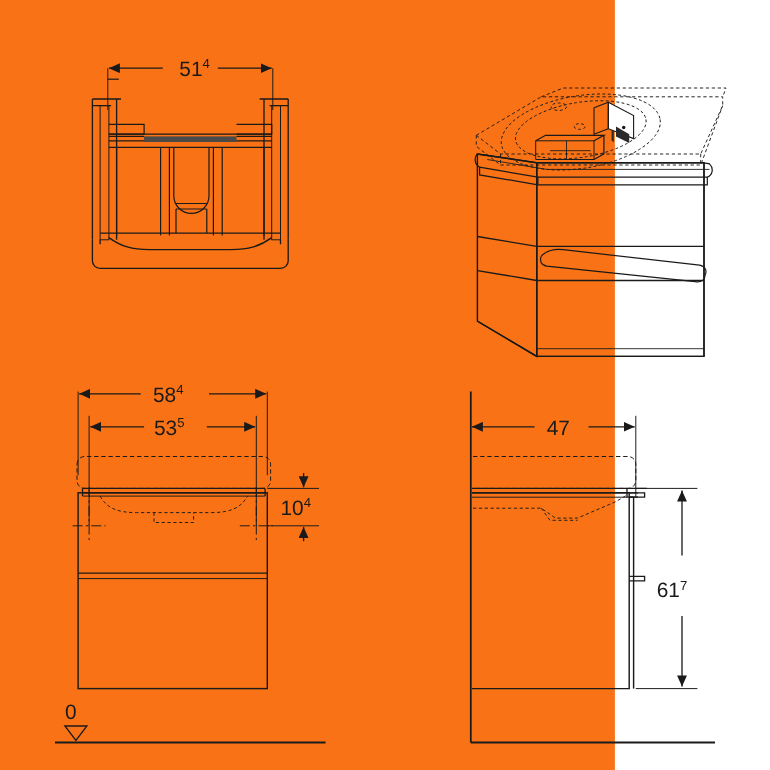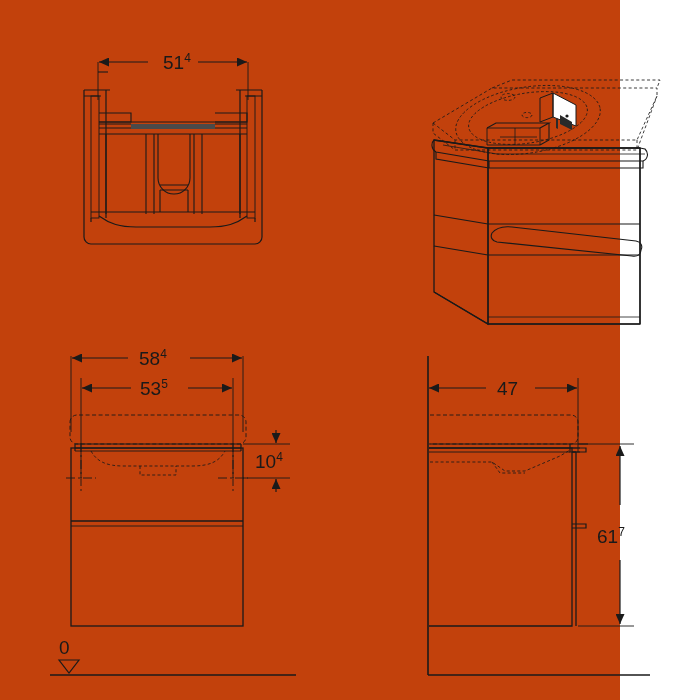--- a/index.html
+++ b/index.html
@@ -1,18 +1,18 @@
 <!DOCTYPE html>
 <html><head>
 <meta charset="utf-8">
 <style>
   html,body{margin:0;padding:0;background:#ffffff;}
   body{width:700px;height:700px;overflow:hidden;
        font-family:"Liberation Sans","DejaVu Sans",sans-serif;}
-  #stage{position:relative;width:620px;height:700px;background:#c2410c;}
+  #stage{position:relative;width:559px;height:700px;background:#f97316;}
   svg{display:block;}
   .dimtext{font-family:"Liberation Sans","DejaVu Sans",sans-serif;
            font-size:19px;fill:#1a1a1a;}
   .dimsup{font-family:"Liberation Sans","DejaVu Sans",sans-serif;
           font-size:12px;fill:#1a1a1a;}
 </style>
 </head>
 <body>
 
 <div id="stage">

